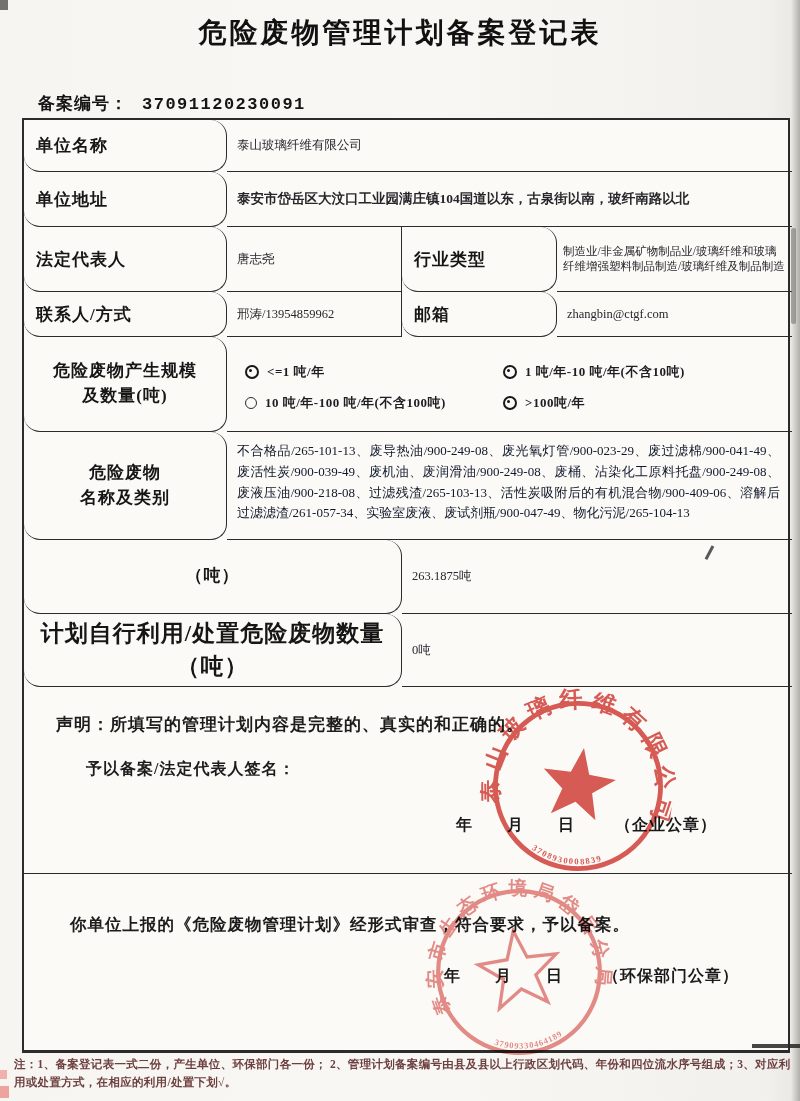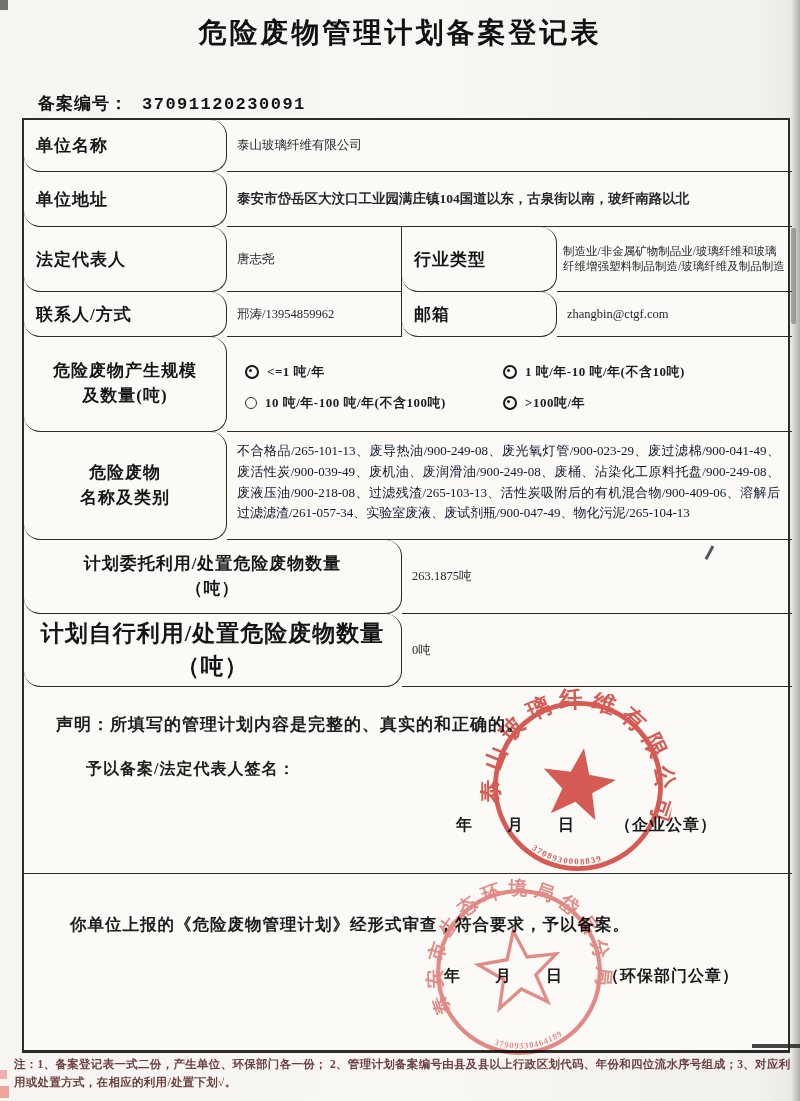--- a/index.html
+++ b/index.html
@@ -133,21 +133,20 @@
       </div>
     </div>
 
     <div class="cell lbl lbl-center">
       <span>危险废物</span>
       <span>名称及类别</span>
     </div>
     <div class="cell span3 last-col val wastetext">不合格品/265-101-13、废导热油/900-249-08、废光氧灯管/900-023-29、废过滤棉/900-041-49、废活性炭/900-039-49、废机油、废润滑油/900-249-08、废桶、沾染化工原料托盘/900-249-08、废液压油/900-218-08、过滤残渣/265-103-13、活性炭吸附后的有机混合物/900-409-06、溶解后过滤滤渣/261-057-34、实验室废液、废试剂瓶/900-047-49、物化污泥/265-104-13</div>
 
     <div class="cell span2 lbl lbl-center" style="font-size:17px;">
-      <span>计划委托利用/处置危险废物数量</span>
       <span>（吨）</span>
     </div>
     <div class="cell span2 last-col val">263.1875吨</div>
 
     <div class="cell span2 lbl lbl-center" style="font-size:23px;">
       <span>计划自行利用/处置危险废物数量</span>
       <span>（吨）</span>
     </div>
     <div class="cell span2 last-col val">0吨</div>
 

